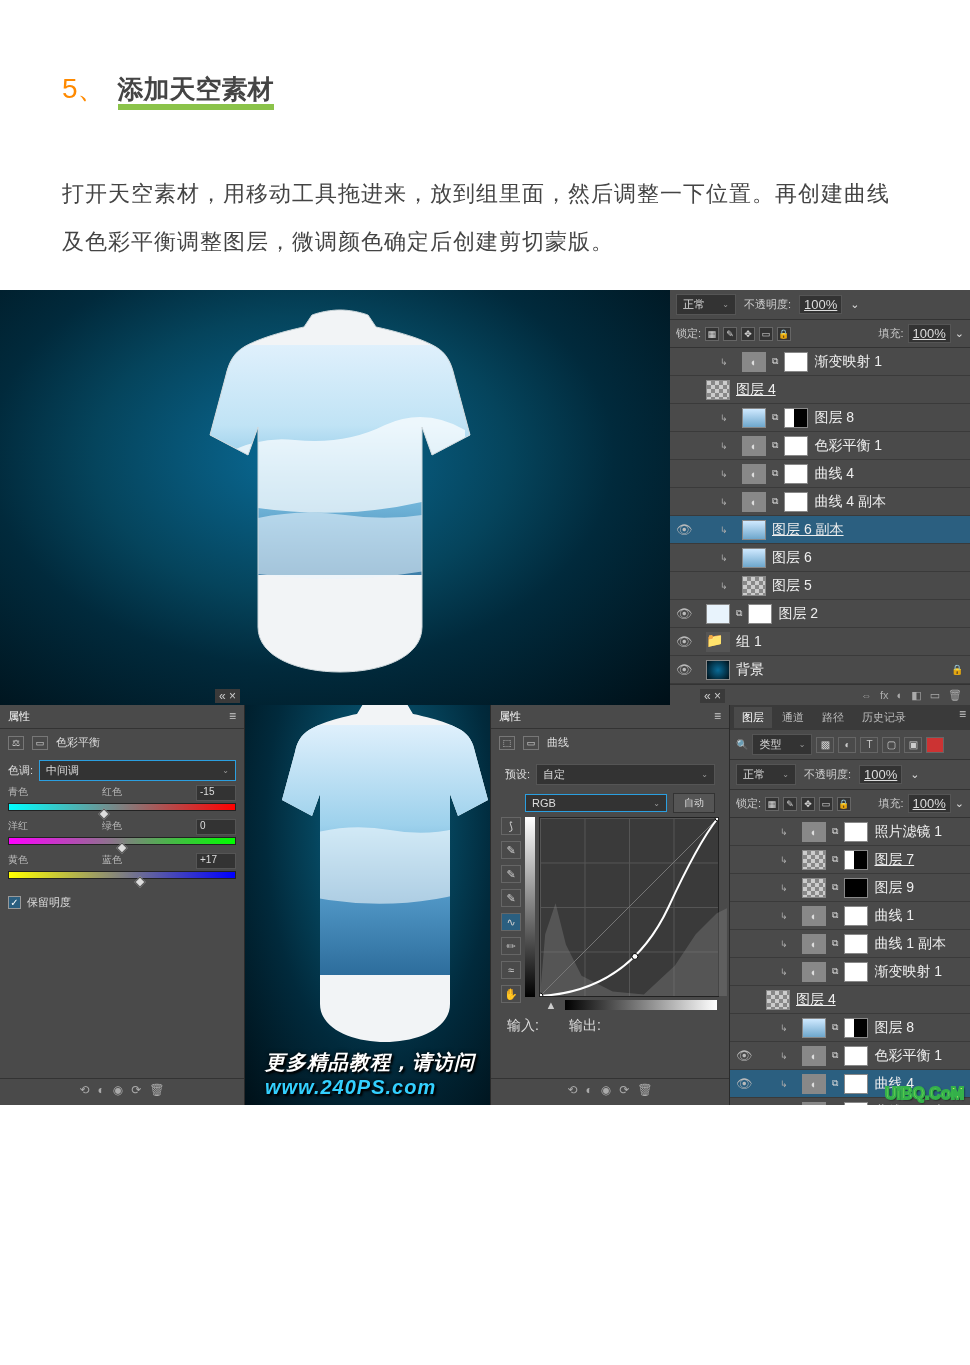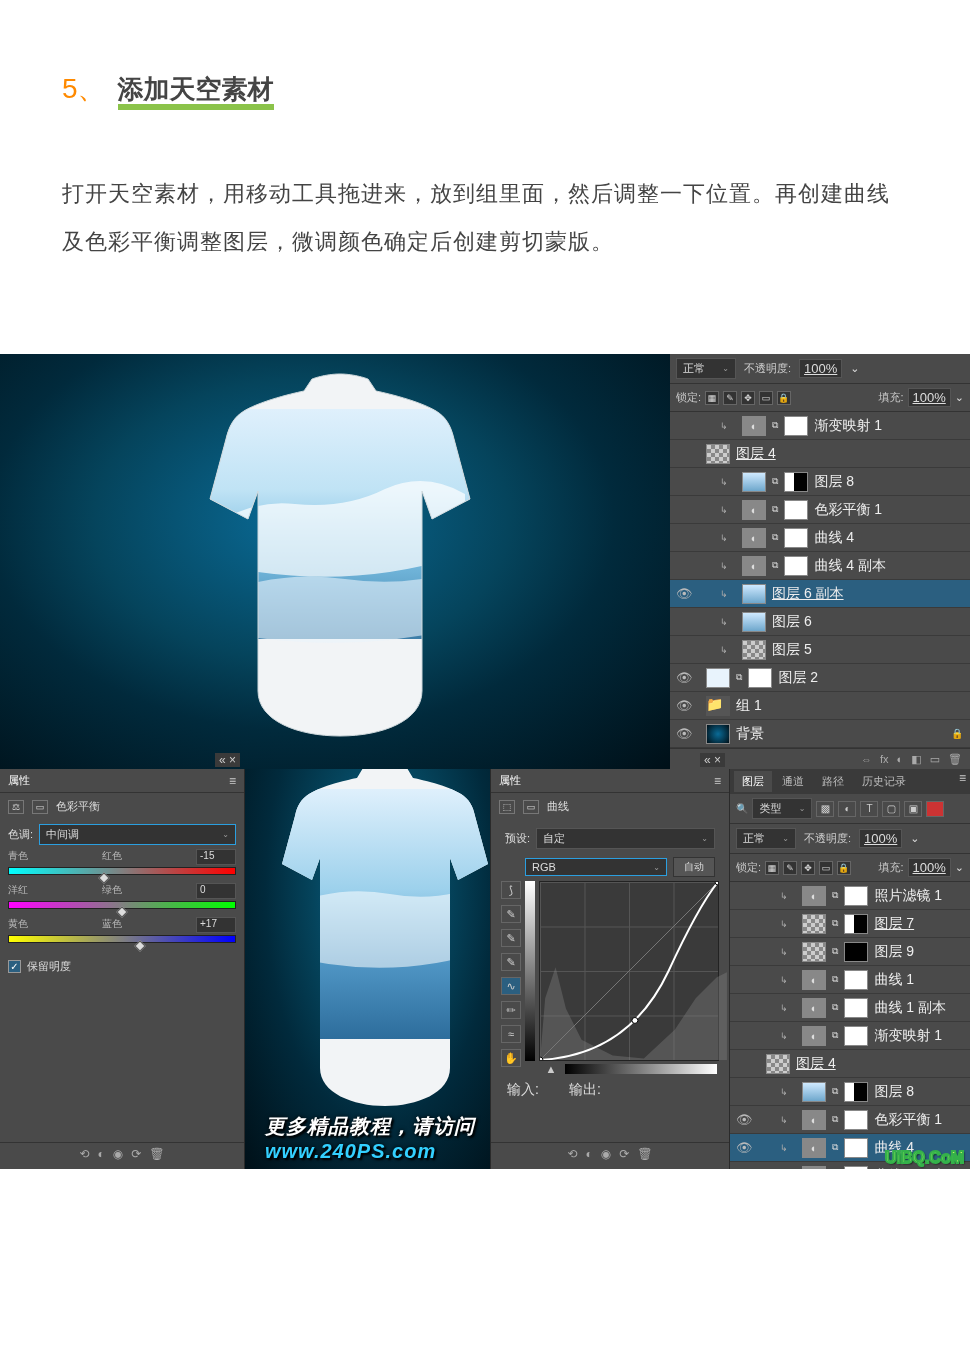--- a/index.html
+++ b/index.html
@@ -2,21 +2,21 @@
 <html><head>
 <meta charset="utf-8">
 <style>
   *{box-sizing:border-box;margin:0;padding:0}
   body{width:970px;background:#fff;font-family:"Microsoft YaHei","PingFang SC","Hiragino Sans GB",sans-serif}
   .page{width:970px;padding:70px 62px 0}
   .step-row{display:flex;align-items:baseline;gap:12px;margin-bottom:60px}
   .step-num{font-size:28px;color:#ff8a00;font-family:Tahoma,sans-serif;font-weight:400}
   .step-title{font-size:26px;font-weight:bold;color:#444;border-bottom:6px solid #8bc34a;display:inline-block;padding-bottom:0;line-height:1.1}
   .body-text{font-size:22px;color:#444;line-height:2.2;letter-spacing:1px}
-  .screenshots{width:970px;margin-top:88px}
+  .screenshots{width:970px;margin-top:24px}
 
   
   .shot{position:relative}
   .shot1{height:415px;display:flex}
   .canvas1{flex:1;position:relative;background:radial-gradient(ellipse at 45% 40%,#0a6b97 0,#05445c 40%,#012a3c 60%,#001018 100%)}
   .tshirt{position:absolute;left:195px;top:15px;width:290px;height:395px}
   .tshirt svg{width:100%;height:100%}
   .panel{background:#4a4a4a;color:#ddd;font-size:11px}
   .layers1{width:300px}
   .layers-header{display:flex;align-items:center;padding:4px 6px;gap:8px;border-bottom:1px solid #333}
@@ -43,21 +43,21 @@
   .thumb.shirt{background:#e8f3fc}
   .lname{flex:1;color:#eee;font-size:14px;white-space:nowrap;overflow:hidden}
   .lname.ul{text-decoration:underline}
   .lock-end{font-size:10px;color:#aaa;margin-left:auto;margin-right:4px}
   .panel-footer{display:flex;gap:8px;padding:4px 8px;justify-content:flex-end;border-top:1px solid #333;font-size:11px;color:#aaa}
 
   
   .row2{display:flex;height:400px}
   .panel-col{position:relative}
   .cb-panel{width:245px;background:#4a4a4a;color:#ddd;font-size:11px;border-right:1px solid #2a2a2a}
-  .sub-tab{display:flex;justify-content:space-between;align-items:flex-end;padding:4px 8px;border-bottom:1px solid #333}
+  .sub-tab{display:flex;justify-content:space-between;align-items:flex-start;padding:4px 8px;border-bottom:1px solid #333}
   .tabbtn{color:#fff;font-size:11px}
   .menu-icon{font-size:12px;color:#ccc}
   .close-x{position:absolute;right:4px;top:-16px;color:#ccc;font-size:12px;background:#3a3a3a;padding:0 4px}
   .panel-head{display:flex;align-items:center;gap:8px;padding:6px 8px}
   .tiny-ic{width:16px;height:14px;border:1px solid #777;display:inline-flex;align-items:center;justify-content:center;font-size:9px}
   .field-row{display:flex;align-items:center;gap:6px;padding:4px 8px}
   .field-row .dd{flex:1}
   .slider-row{padding:0 8px 4px}
   .slider-lbls{display:flex;justify-content:space-between;font-size:10px;color:#bbb;margin-bottom:2px}
   .grad{height:8px;border:1px solid #222;margin-bottom:4px;position:relative}

